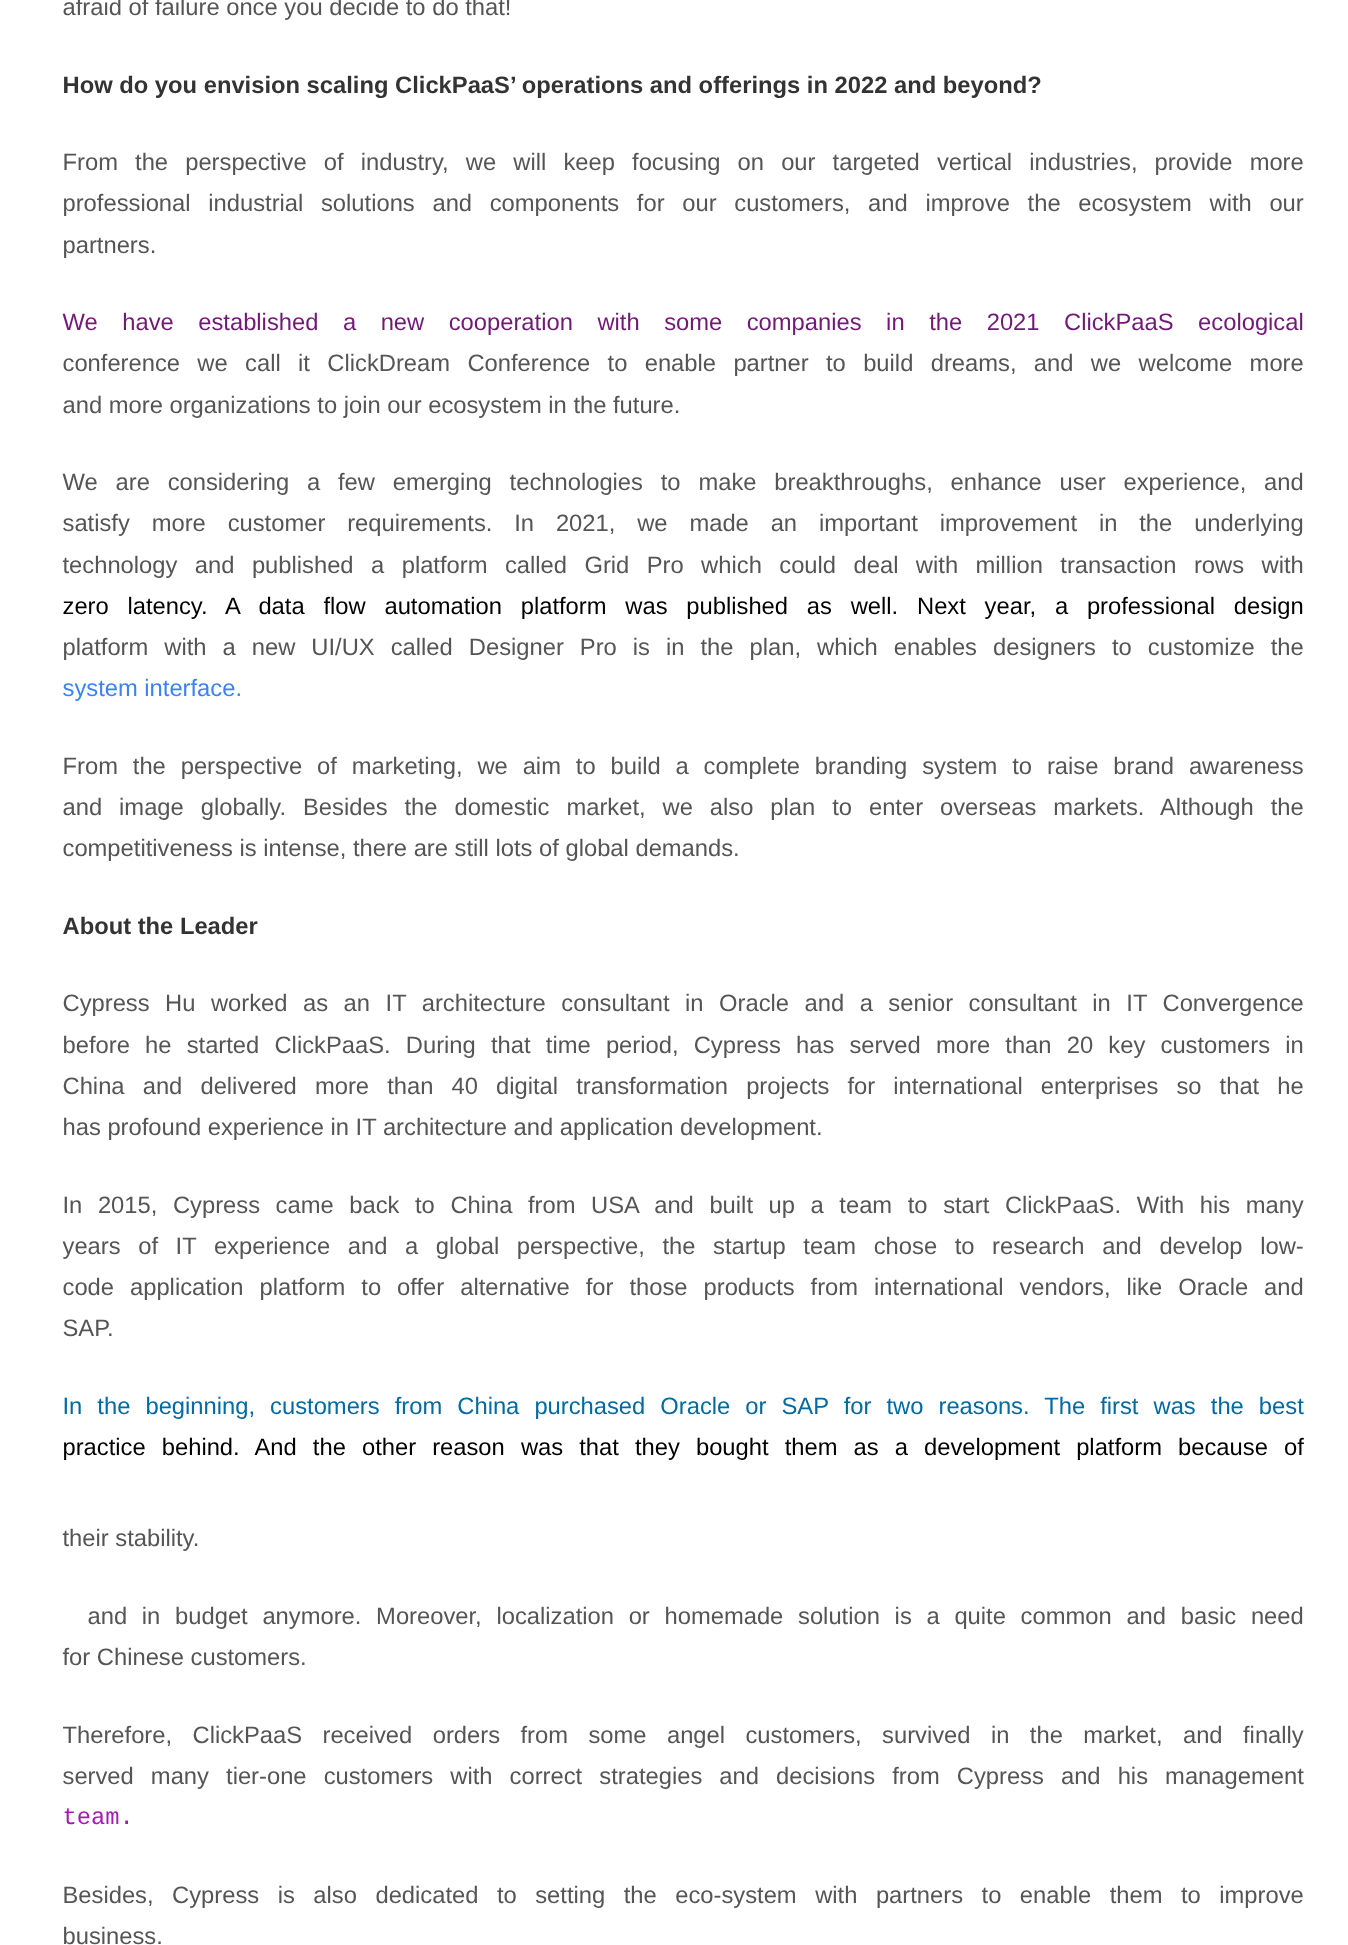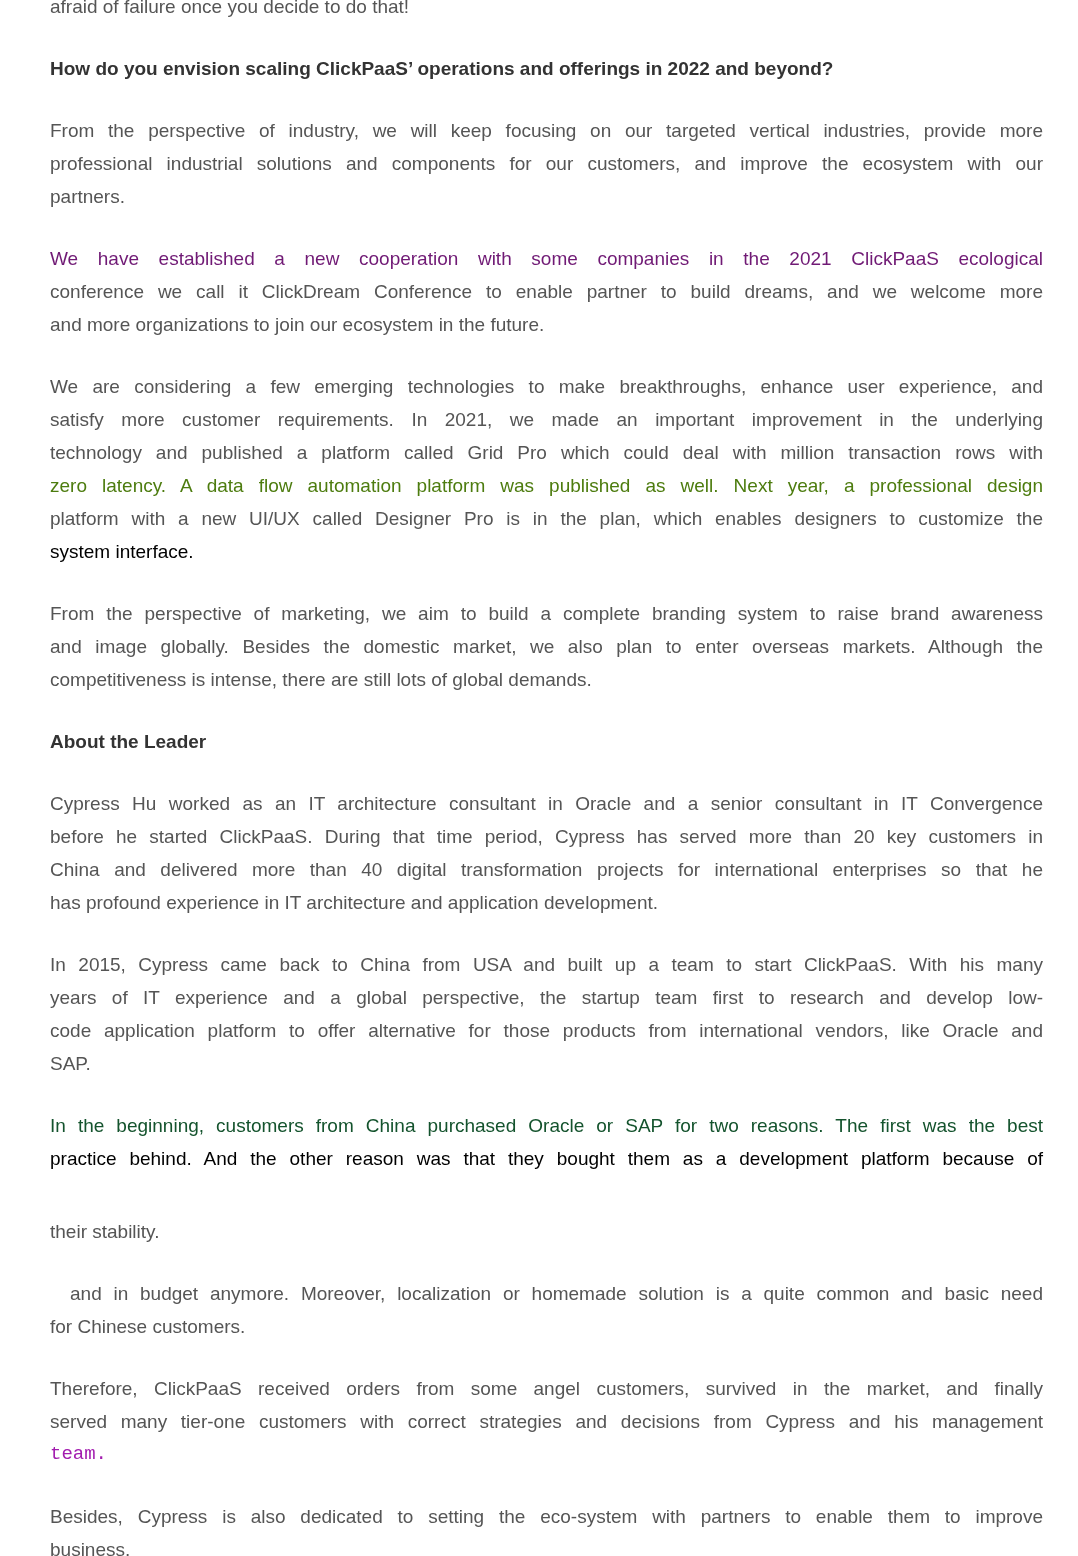--- a/index.html
+++ b/index.html
@@ -57,46 +57,46 @@
     </div>
     <div class="block paragraph">
       <div class="line" style="color: #701a75;">We have established a new cooperation with some companies in the 2021 ClickPaaS ecological</div>
       <div class="line" style="color: rgb(85, 85, 85);">conference we call it ClickDream Conference to enable partner to build dreams, and we welcome more</div>
       <div class="line last-line" style="color: rgb(85, 85, 85);">and more organizations to join our ecosystem in the future.</div>
     </div>
     <div class="block paragraph">
       <div class="line" style="color: rgb(85, 85, 85);">We are considering a few emerging technologies to make breakthroughs, enhance user experience, and</div>
       <div class="line" style="color: rgb(85, 85, 85);">satisfy more customer requirements. In 2021, we made an important improvement in the underlying</div>
       <div class="line" style="color: rgb(85, 85, 85);">technology and published a platform called Grid Pro which could deal with million transaction rows with</div>
-      <div class="line" style="color: #4d7c0f;">zero latency. A data flow automation platform was published as well. Next year, a professional design</div>
+      <div class="line" style="color: #000000;">zero latency. A data flow automation platform was published as well. Next year, a professional design</div>
       <div class="line" style="color: rgb(85, 85, 85);">platform with a new UI/UX called Designer Pro is in the plan, which enables designers to customize the</div>
-      <div class="line last-line" style="color: #000000;">system interface.</div>
+      <div class="line last-line" style="color: #3b82f6;">system interface.</div>
     </div>
     <div class="block paragraph">
       <div class="line" style="color: rgb(85, 85, 85);">From the perspective of marketing, we aim to build a complete branding system to raise brand awareness</div>
       <div class="line" style="color: rgb(85, 85, 85);">and image globally. Besides the domestic market, we also plan to enter overseas markets. Although the</div>
       <div class="line last-line" style="color: rgb(85, 85, 85);">competitiveness is intense, there are still lots of global demands.</div>
     </div>
     <div class="block heading">
       <div class="line last-line" style="color: rgb(51, 51, 51);">About the Leader</div>
     </div>
     <div class="block paragraph">
       <div class="line" style="color: rgb(85, 85, 85);">Cypress Hu worked as an IT architecture consultant in Oracle and a senior consultant in IT Convergence</div>
       <div class="line" style="color: rgb(85, 85, 85);">before he started ClickPaaS. During that time period, Cypress has served more than 20 key customers in</div>
       <div class="line" style="color: rgb(85, 85, 85);">China and delivered more than 40 digital transformation projects for international enterprises so that he</div>
       <div class="line last-line" style="color: rgb(85, 85, 85);">has profound experience in IT architecture and application development.</div>
     </div>
     <div class="block paragraph">
       <div class="line" style="color: rgb(85, 85, 85);">In 2015, Cypress came back to China from USA and built up a team to start ClickPaaS. With his many</div>
-      <div class="line" style="color: rgb(85, 85, 85);">years of IT experience and a global perspective, the startup team first to research and develop low-</div>
+      <div class="line" style="color: rgb(85, 85, 85);">years of IT experience and a global perspective, the startup team chose to research and develop low-</div>
       <div class="line" style="color: rgb(85, 85, 85);">code application platform to offer alternative for those products from international vendors, like Oracle and</div>
       <div class="line last-line" style="color: rgb(85, 85, 85);">SAP.</div>
     </div>
     <div class="block paragraph">
-      <div class="line" style="color: #14532d;">In the beginning, customers from China purchased Oracle or SAP for two reasons. The first was the best</div>
+      <div class="line" style="color: #0369a1;">In the beginning, customers from China purchased Oracle or SAP for two reasons. The first was the best</div>
       <div class="line" style="color: #000000;">practice behind. And the other reason was that they bought them as a development platform because of</div>
       <div class="line last-line" style="color: rgb(85, 85, 85); margin-top: 40px;">their stability.</div>
     </div>
     <div class="block paragraph">
       <div class="line" style="color: rgb(85, 85, 85); margin-left: 20px;">and in budget anymore. Moreover, localization or homemade solution is a quite common and basic need</div>
       <div class="line last-line" style="color: rgb(85, 85, 85);">for Chinese customers.</div>
     </div>
     <div class="block paragraph">
       <div class="line" style="color: rgb(85, 85, 85);">Therefore, ClickPaaS received orders from some angel customers, survived in the market, and finally</div>
       <div class="line" style="color: rgb(85, 85, 85);">served many tier-one customers with correct strategies and decisions from Cypress and his management</div>

